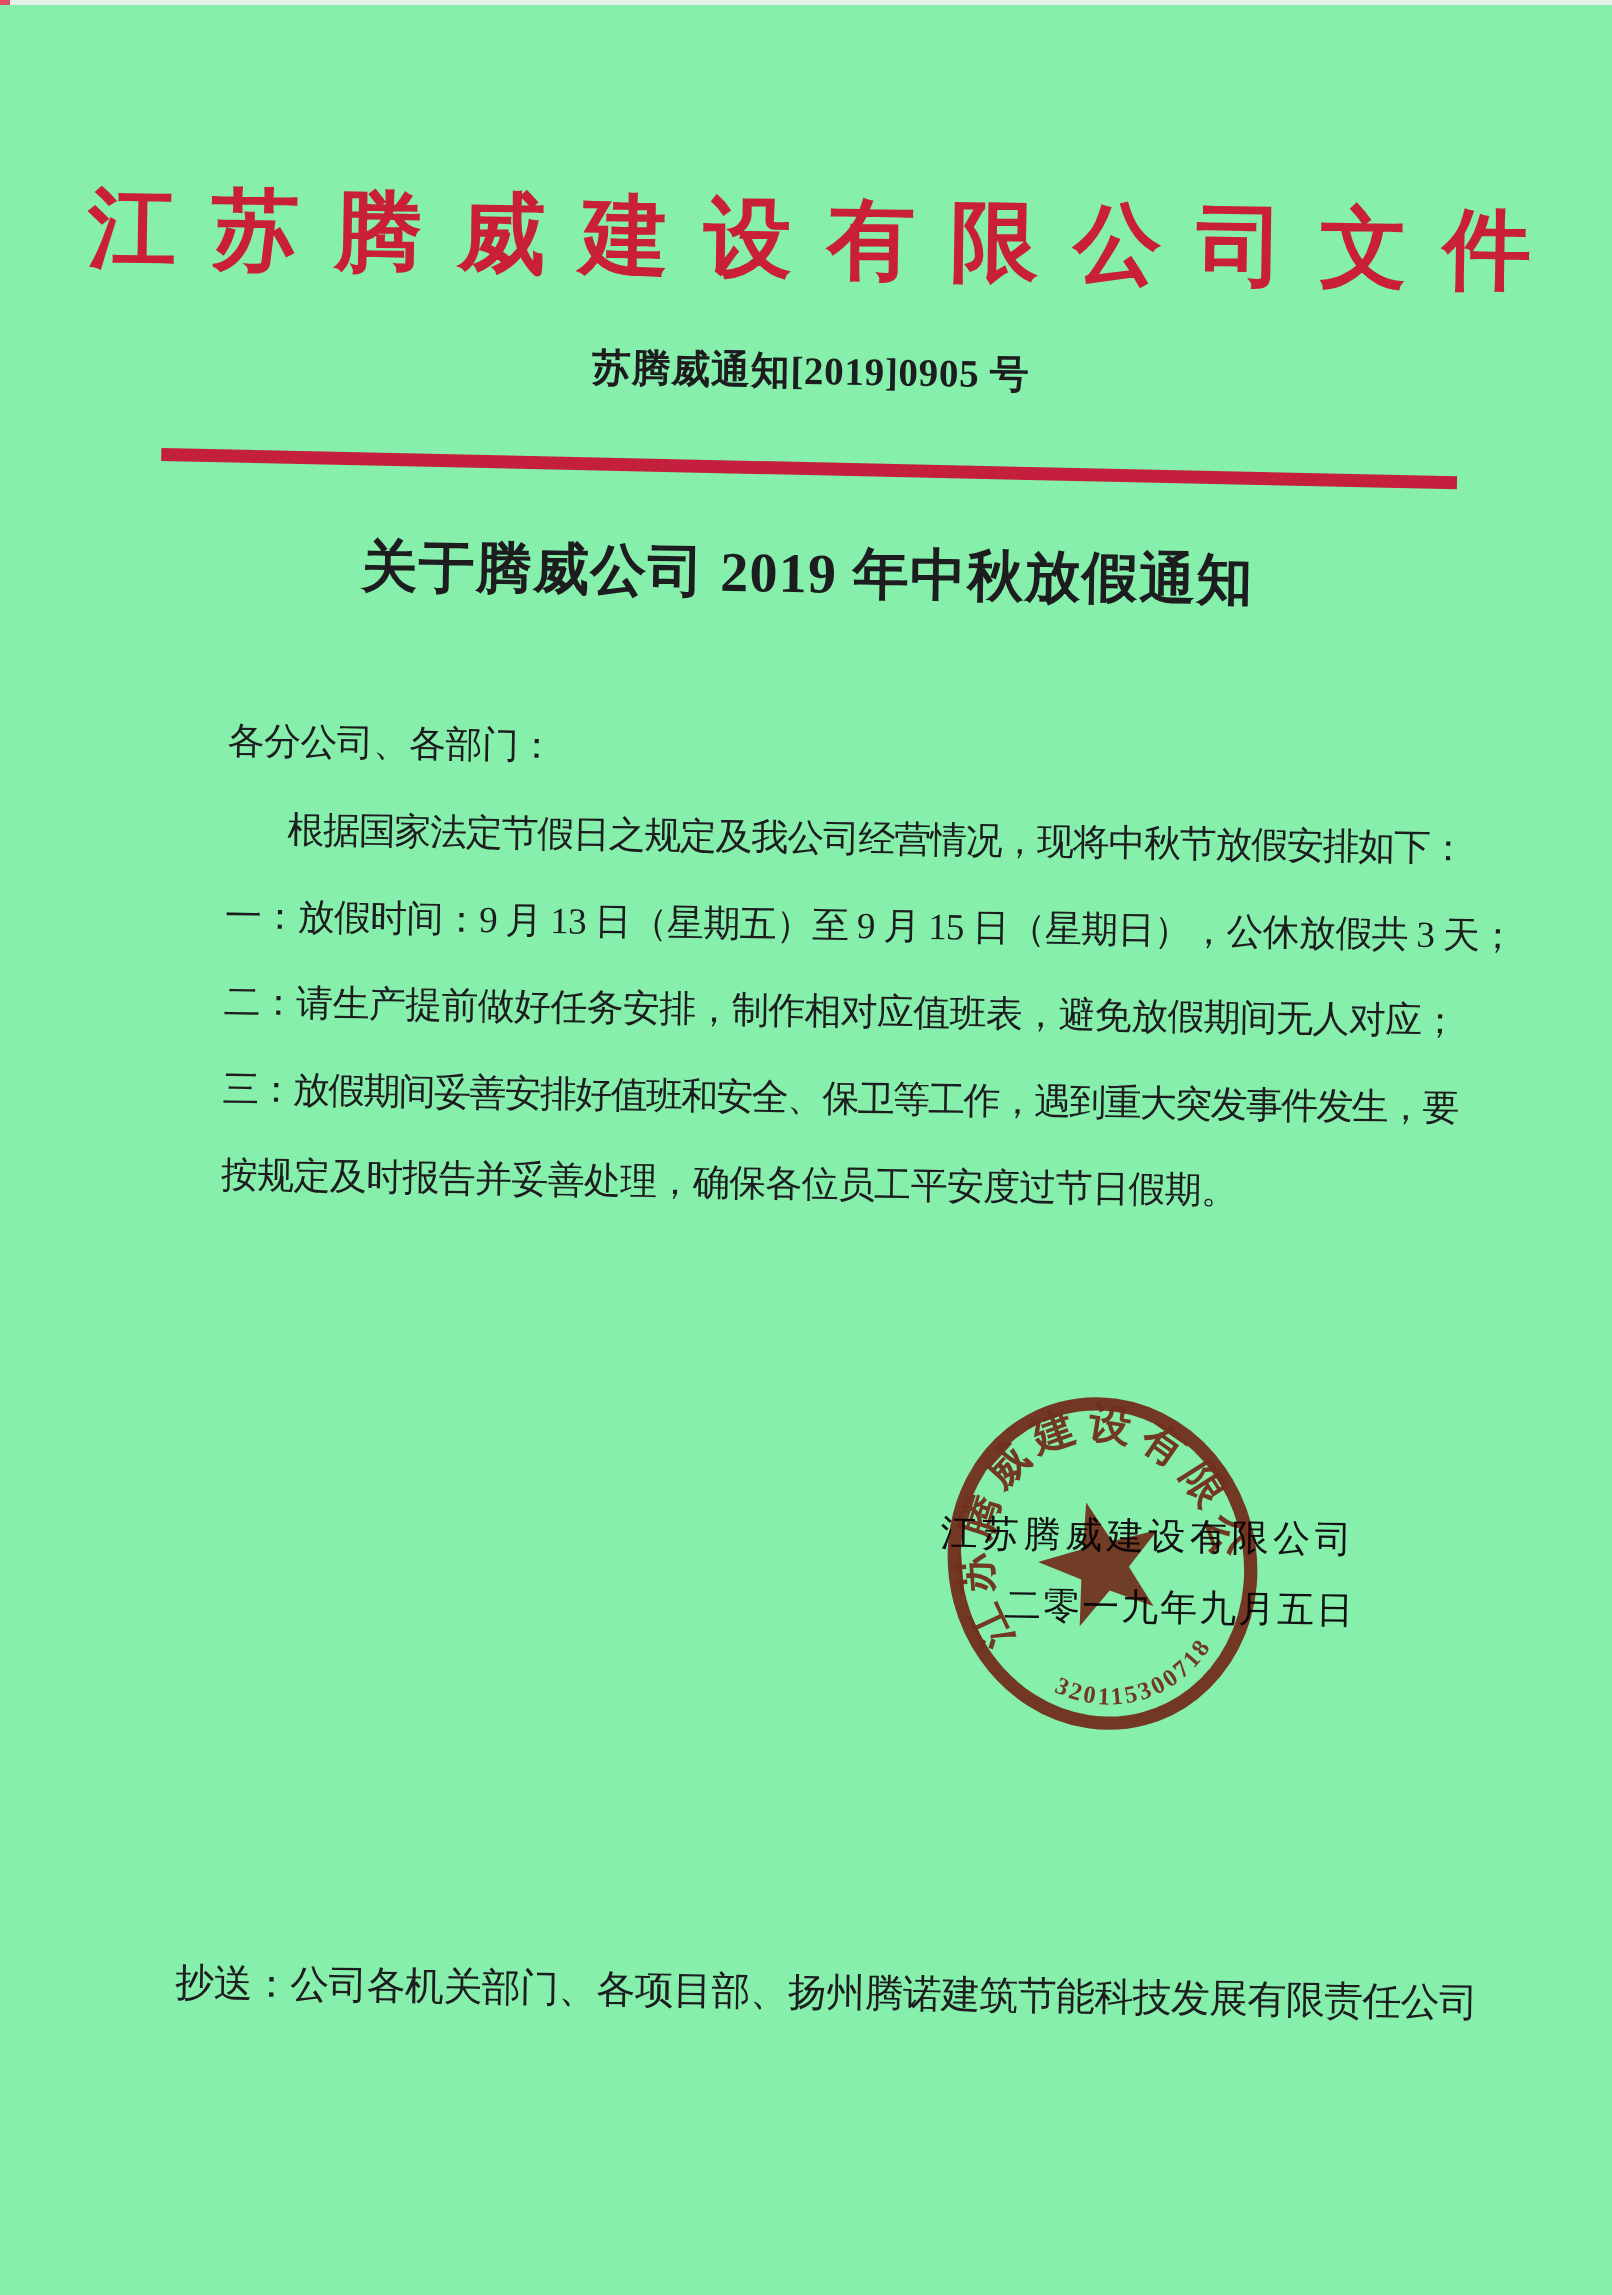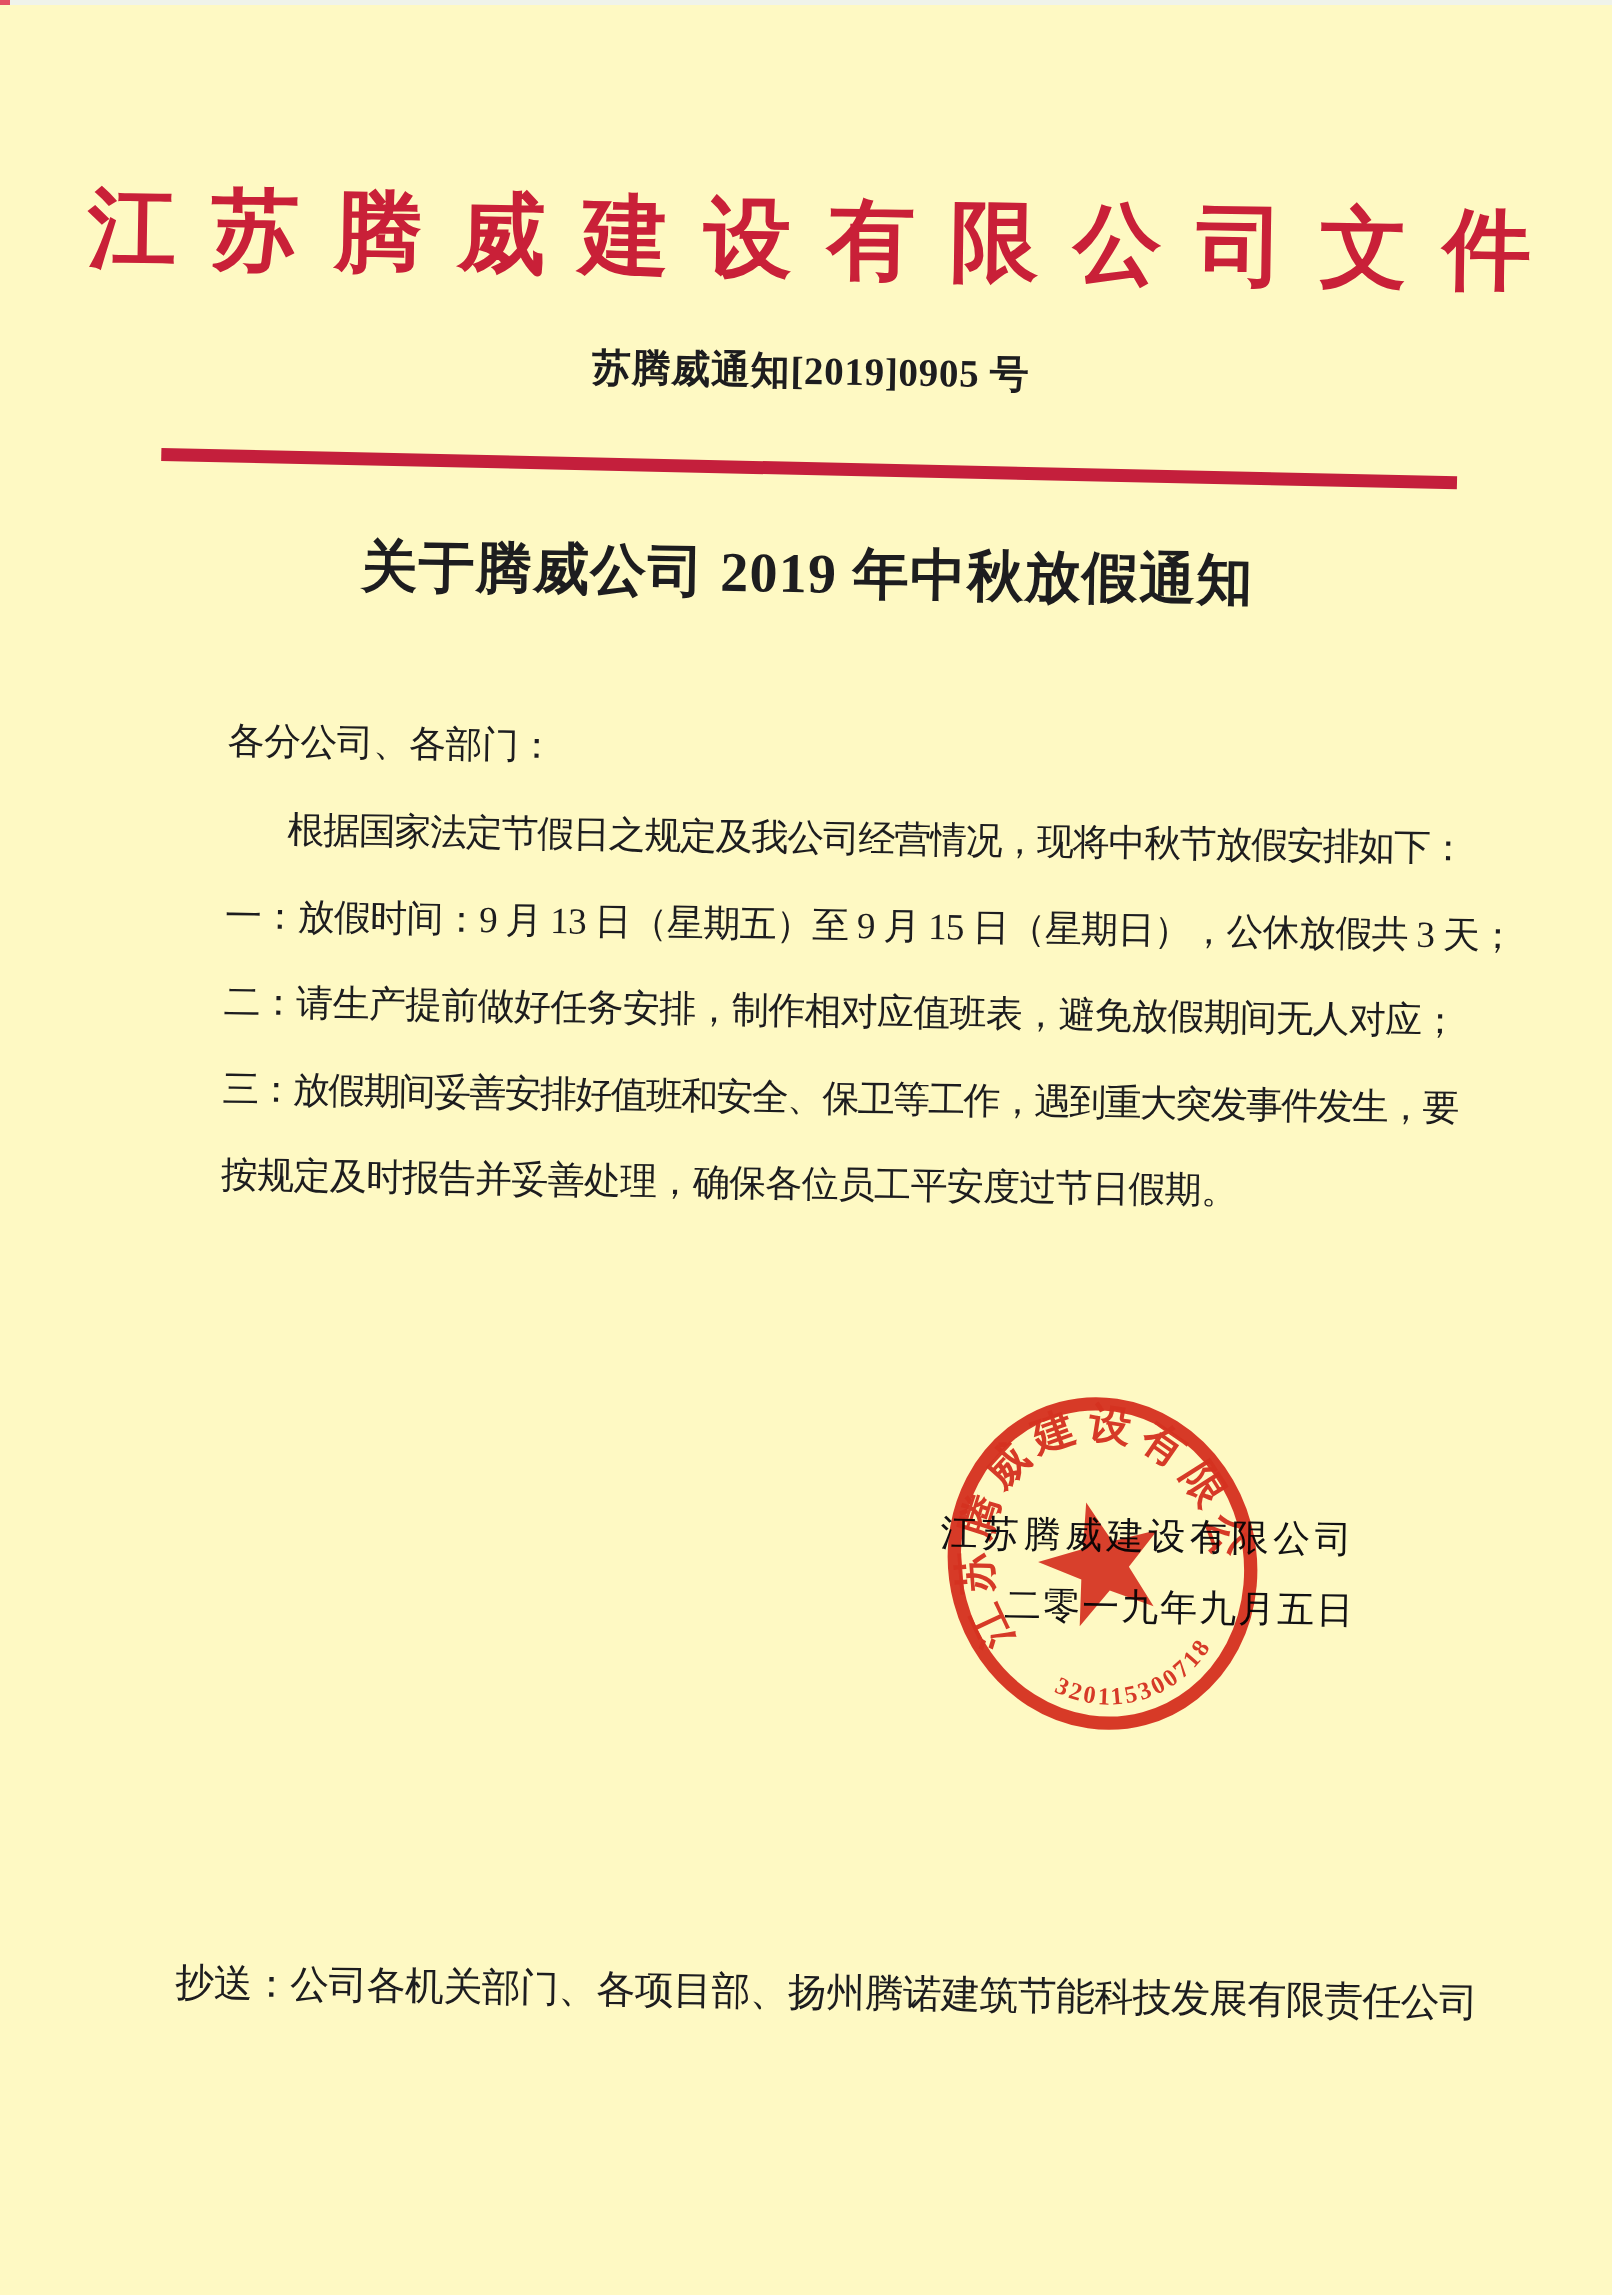--- a/index.html
+++ b/index.html
@@ -1,19 +1,19 @@
 <!DOCTYPE html>
 <html style="font-size:10.6px"><head>
 <meta charset="utf-8">
 <style>
   html,body{margin:0;padding:0;background:#ffffff;}
   .page{
     position:relative;
     width:1612px;height:2295px;
-    background:#fef9c3;
+    background:#86efac;
     overflow:hidden;
     font-family:"Liberation Serif","DejaVu Serif",serif;
   }
   .scan-edge{
     position:absolute;left:0;top:0;width:100%;height:4.6px;
     background:#edf2ee;opacity:.9;
   }
   .corner-stamp{
     position:absolute;left:0;top:0;width:10px;height:5.3px;
     background:#e0334b;opacity:.85;

